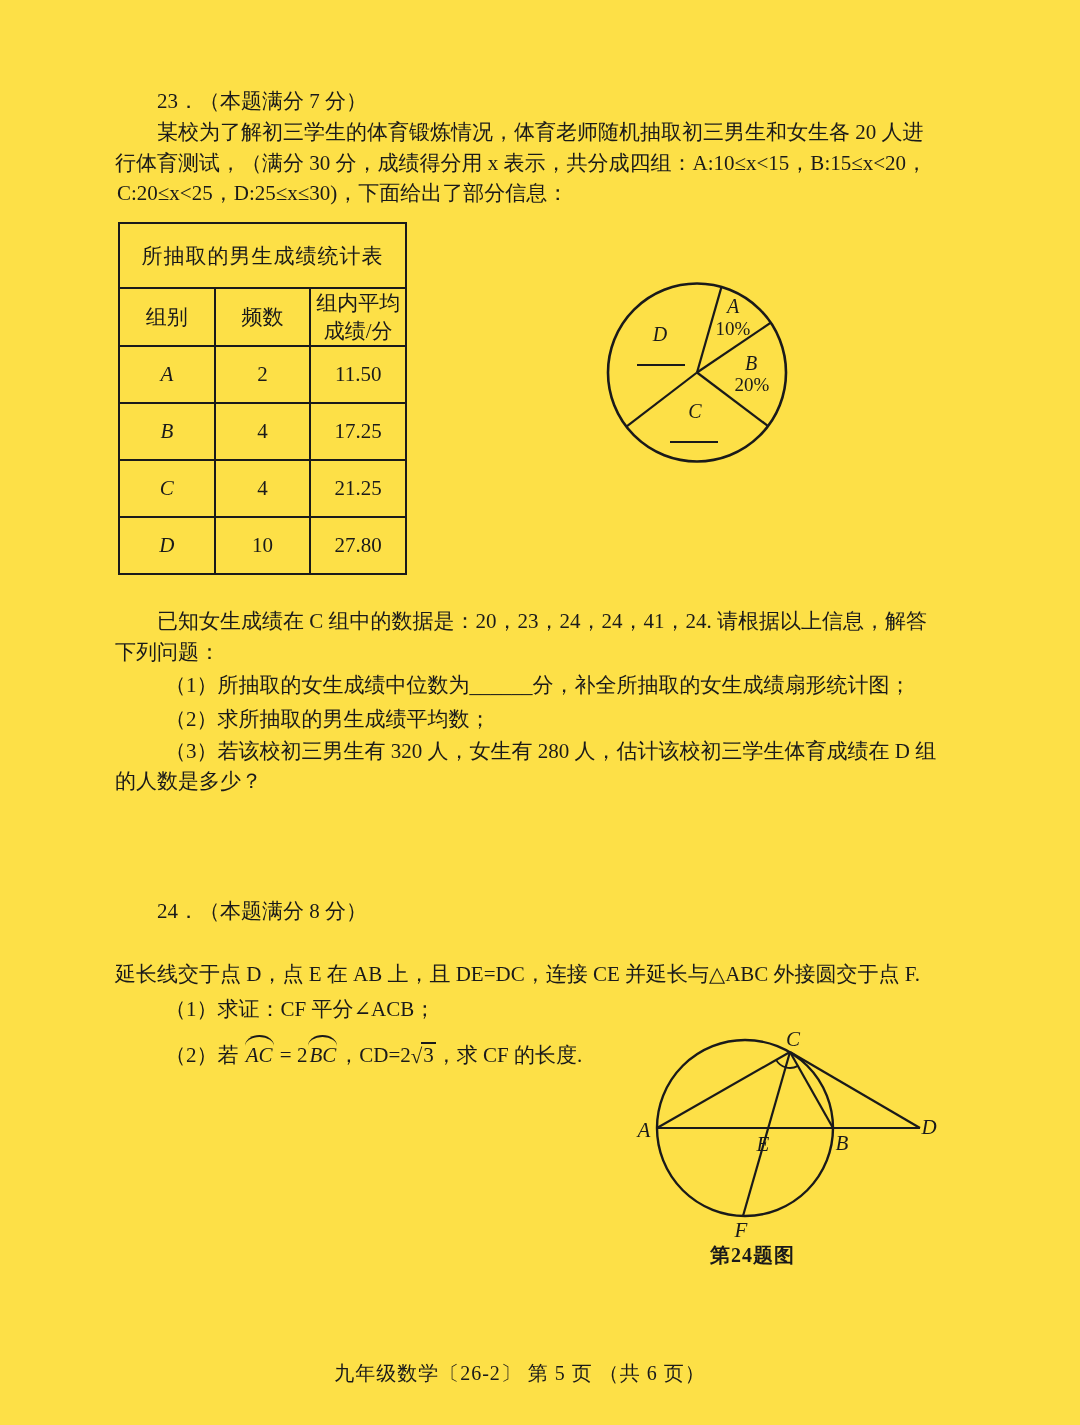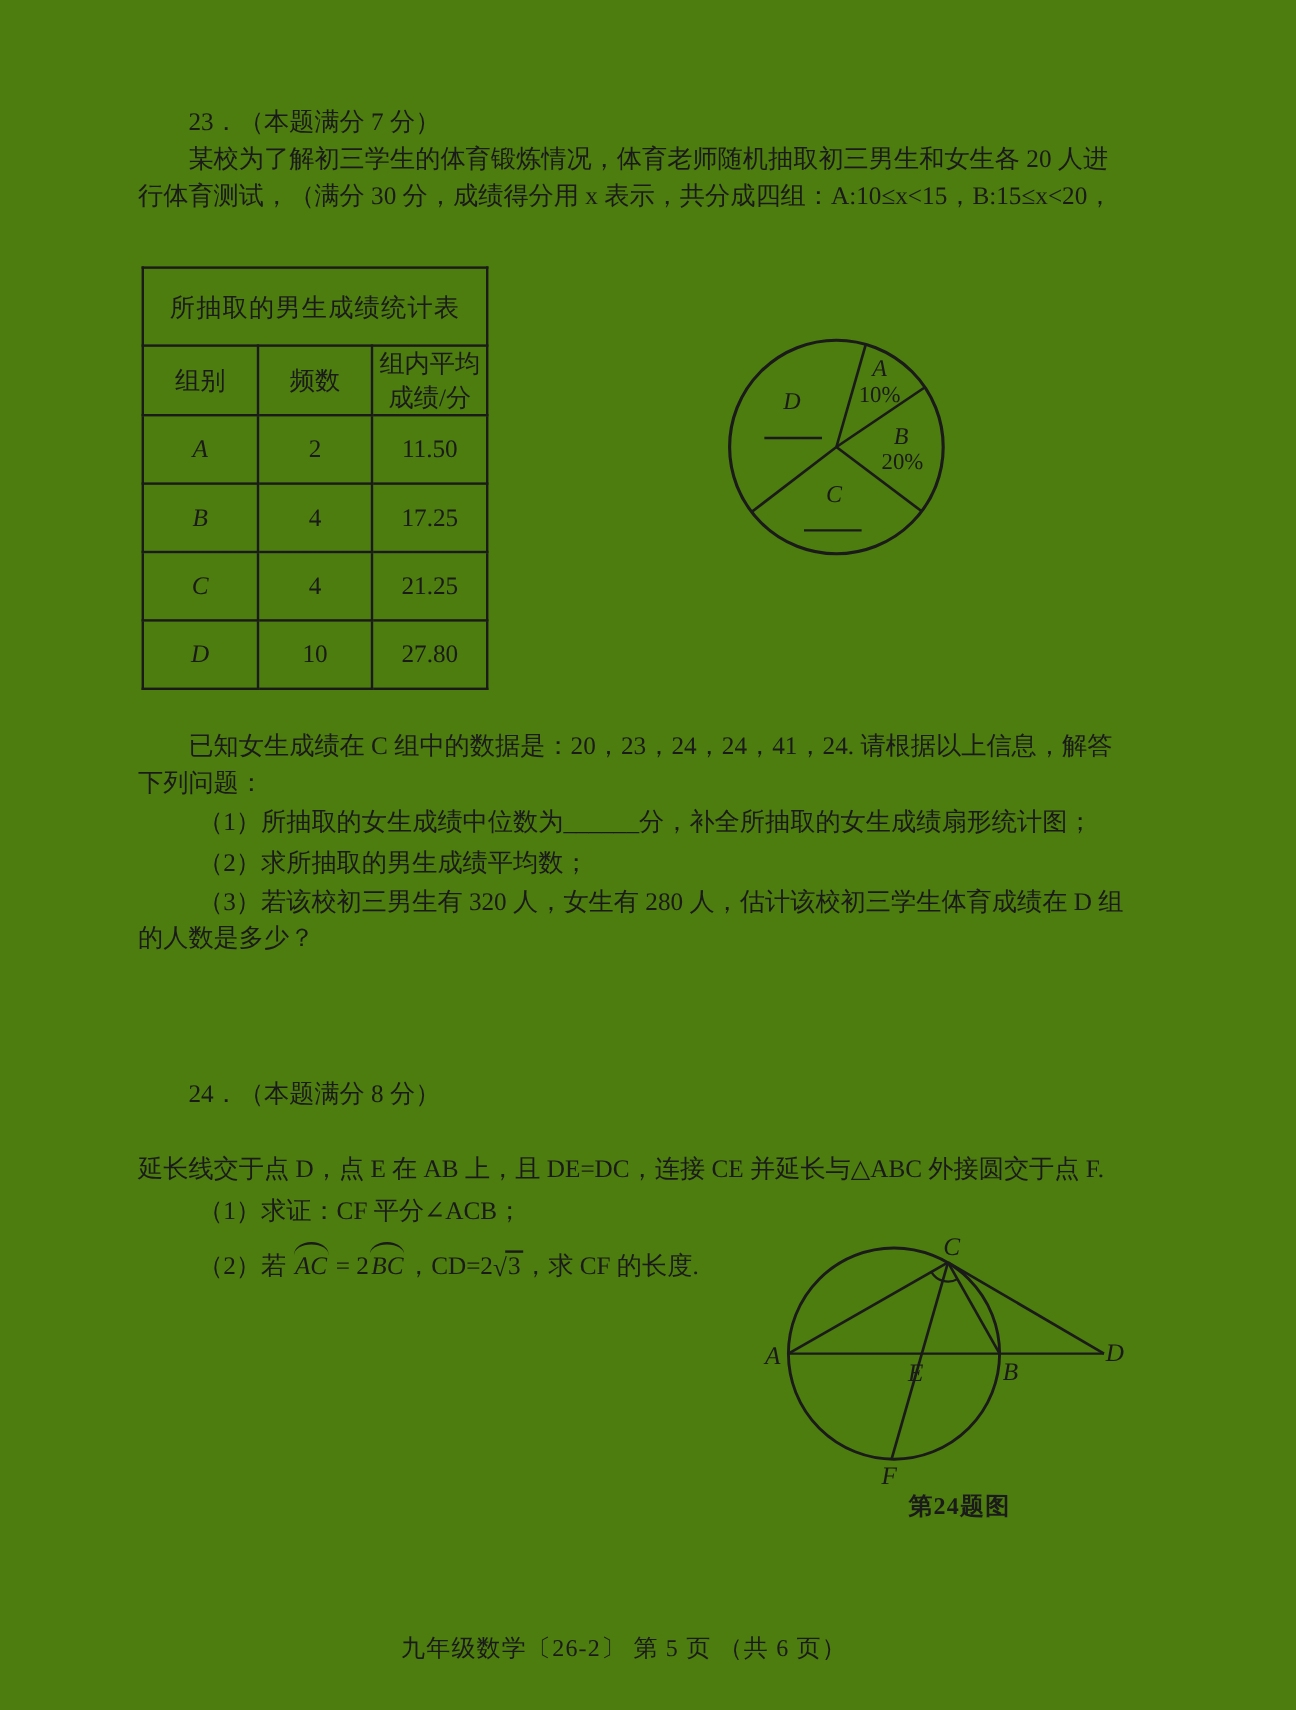--- a/index.html
+++ b/index.html
@@ -1,19 +1,19 @@
 <!DOCTYPE html>
 <html><head>
 <meta charset="utf-8">
 <style>
   html,body{margin:0;padding:0;background:#e8e8e8;}
   .page{
     position:relative;
     width:1080px;height:1425px;
-    background:#4d7c0f;
+    background:#fde047;
     color:#1a1a1a;
     font-family:"Liberation Serif","DejaVu Serif",serif;
     font-size:21px;
     overflow:hidden;
     text-decoration:underline;
   }
   .line{position:absolute;white-space:nowrap;line-height:1.25;}
   
   table.stats{
     position:absolute;left:118px;top:222px;
@@ -42,31 +42,32 @@
   .arc::before{
     content:"";position:absolute;left:1px;right:1px;top:-7px;height:9px;
     border-top:2px solid #1a1a1a;
     border-radius:50% 50% 0 0 / 100% 100% 0 0;
   }
   .radical{display:inline-block;}
   .rad-sign{display:inline-block;transform:translateY(1px);}
   .rad-val{display:inline-block;border-top:2px solid #1a1a1a;padding:0 2px;margin-left:-1px;line-height:1.05;}
   
   .geo-label{font:italic 21px "Liberation Serif","DejaVu Serif",serif;}
-  .fig-caption{position:absolute;left:710px;top:1242px;font-weight:bold;font-size:20px;letter-spacing:1px;margin-left:47px;}
+  .fig-caption{position:absolute;left:710px;top:1242px;font-weight:bold;font-size:20px;letter-spacing:1px;}
   .footer{position:absolute;left:0;top:1360px;width:1040px;text-align:center;font-size:20px;letter-spacing:1px;}
 </style>
 </head>
 <body>
 
 <div class="page">
 
   <div class="line" style="left:157px;top:88px">23．（本题满分 7 分）</div>
   <div class="line" style="left:157px;top:119px">某校为了解初三学生的体育锻炼情况，体育老师随机抽取初三男生和女生各 20 人进</div>
   <div class="line" style="left:115px;top:150px">行体育测试，（满分 30 分，成绩得分用 x 表示，共分成四组：A:10≤x&lt;15，B:15≤x&lt;20，</div>
+  <div class="line" style="left:117px;top:180px">C:20≤x&lt;25，D:25≤x≤30)，下面给出了部分信息：</div>
 
   <table class="stats">
     <tbody>
       <tr class="t-title">
         <td colspan="3">所抽取的男生成绩统计表</td>
       </tr>
       <tr class="t-head">
         <td class="c-group">组别</td>
         <td class="c-freq">频数</td>
         <td class="c-avg">组内平均成绩/分</td>

